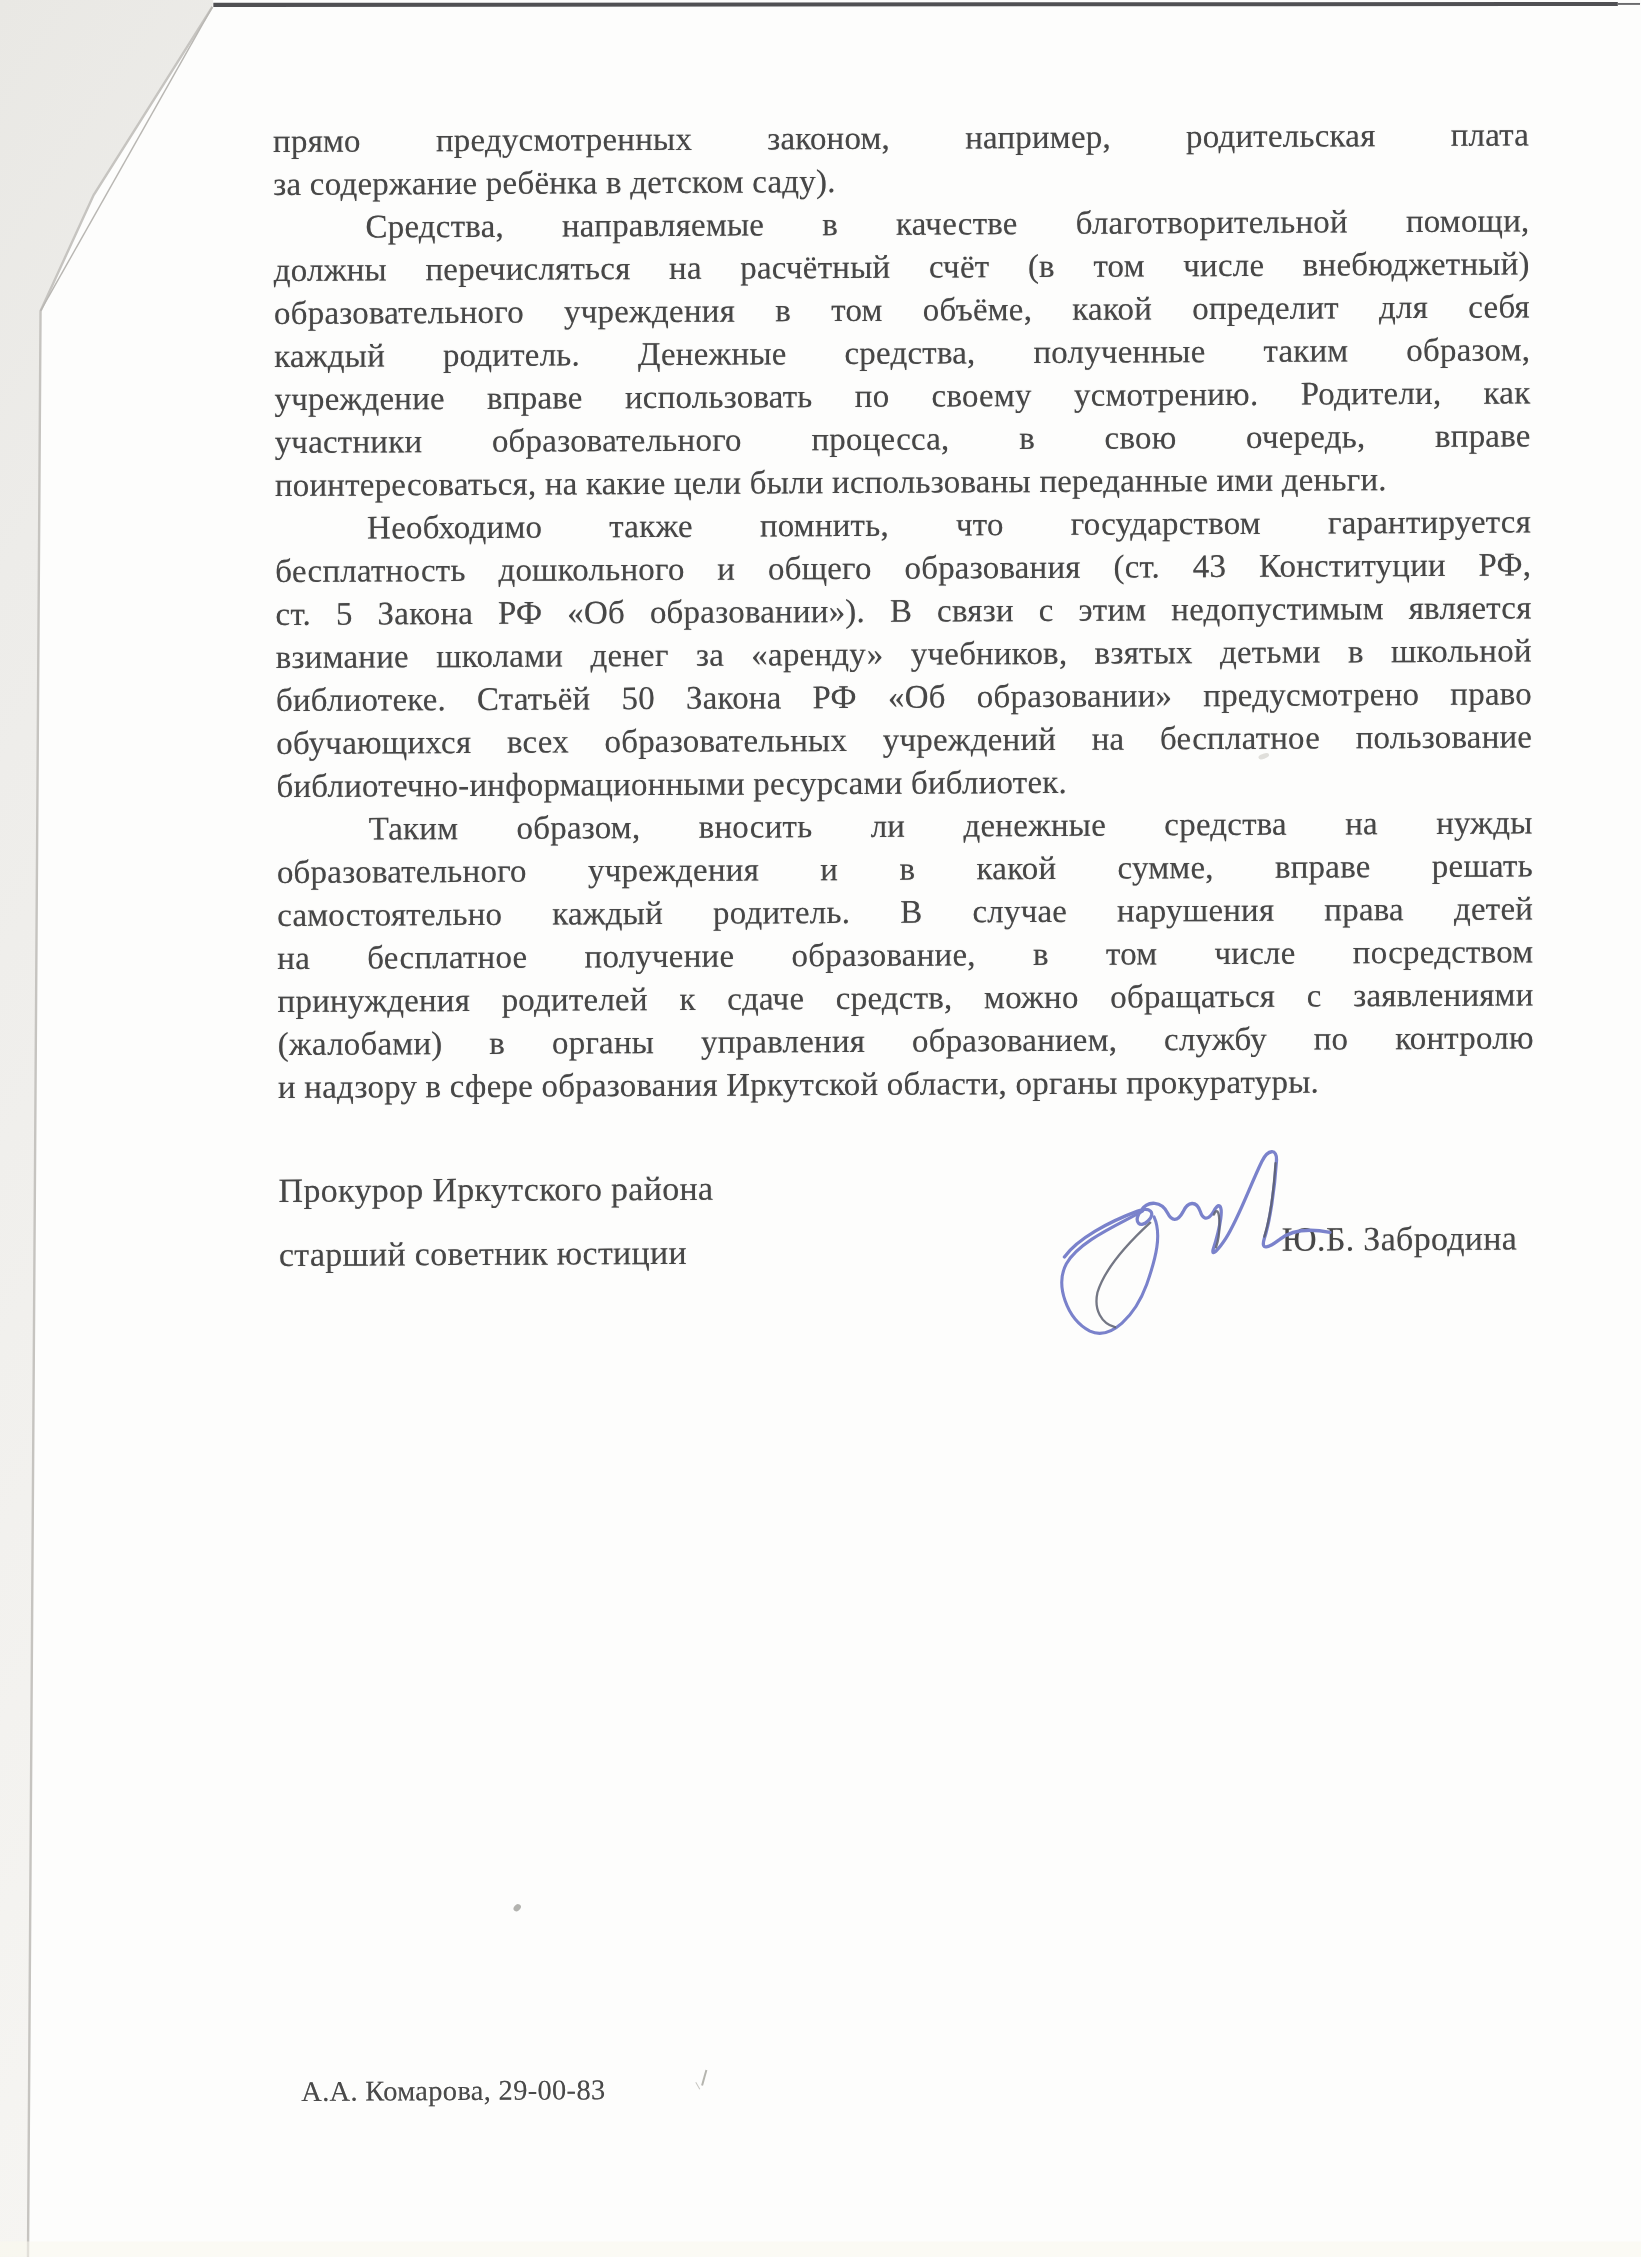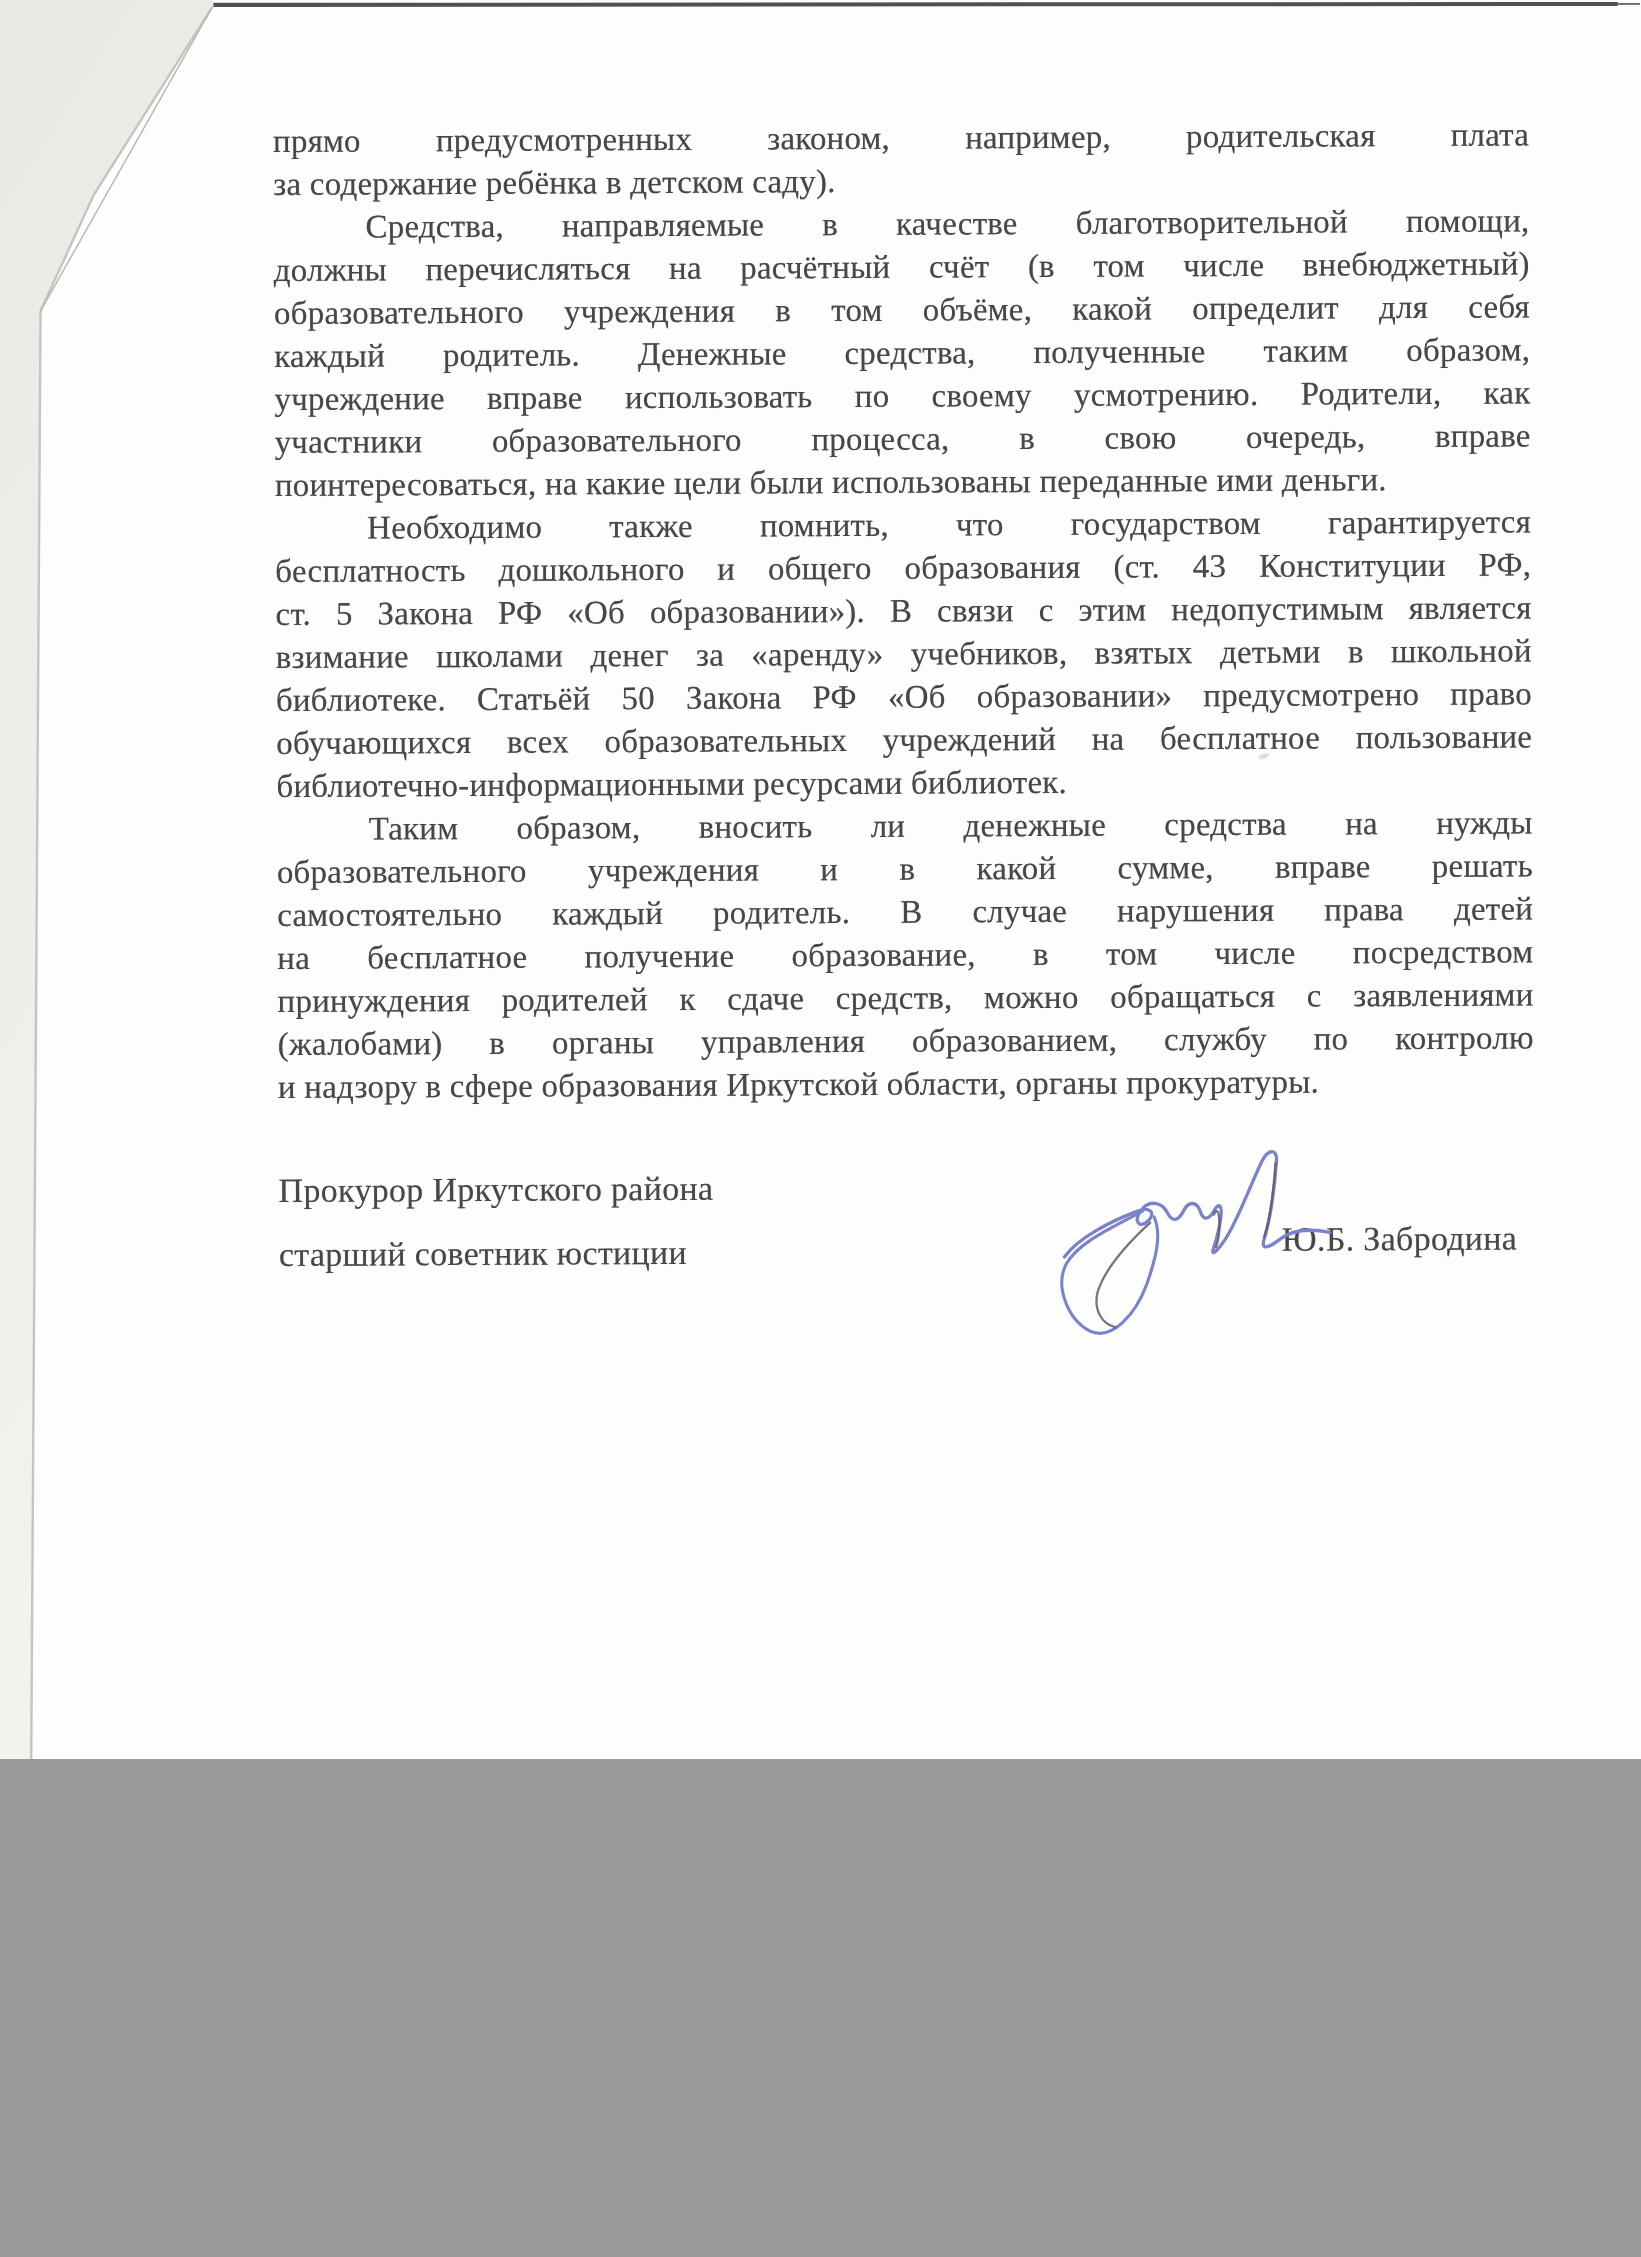--- a/index.html
+++ b/index.html
@@ -1,18 +1,18 @@
 <!DOCTYPE html>
 <html style="--paper: #fdfdfc; --ink: #474747; --footer_ink: #4a4a4a; --signature_ink: #7a82cb; --signature_ink_dark: #5c5f6e; --scanner_margin: #ebeae6; --scanner_margin_light: #f6f5f2; --scan_edge_shadow: #c6c4c0; --scan_top_line: #47474a;"><head>
 <meta charset="utf-8">
 <style>
   html,body{margin:0;padding:0;background:#9a9a9a;}
   #page{
     position:relative;
-    width:1641px;height:1759px;
+    width:1641px;height:2257px;
     background:var(--paper,#fdfdfc);
     overflow:hidden;
     font-family:"Liberation Serif","DejaVu Serif",serif;
   }
   #scan-artifacts{position:absolute;left:0;top:0;width:1641px;height:2257px;pointer-events:none;}
   #content{
     position:absolute;left:0;top:0;width:1641px;height:2257px;
     transform:rotate(-0.3deg);
     transform-origin:273px 135px;
   }

